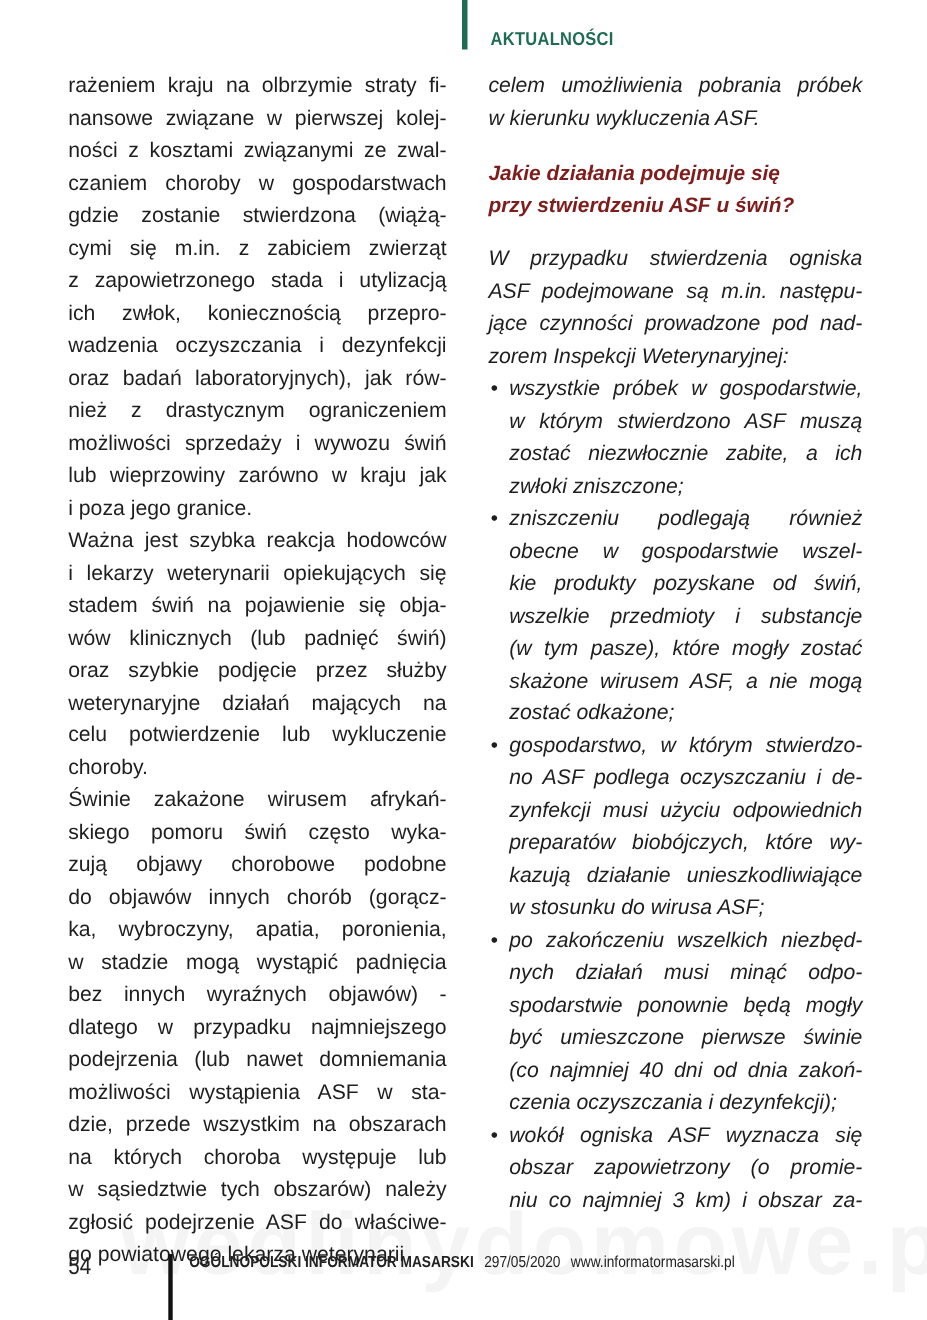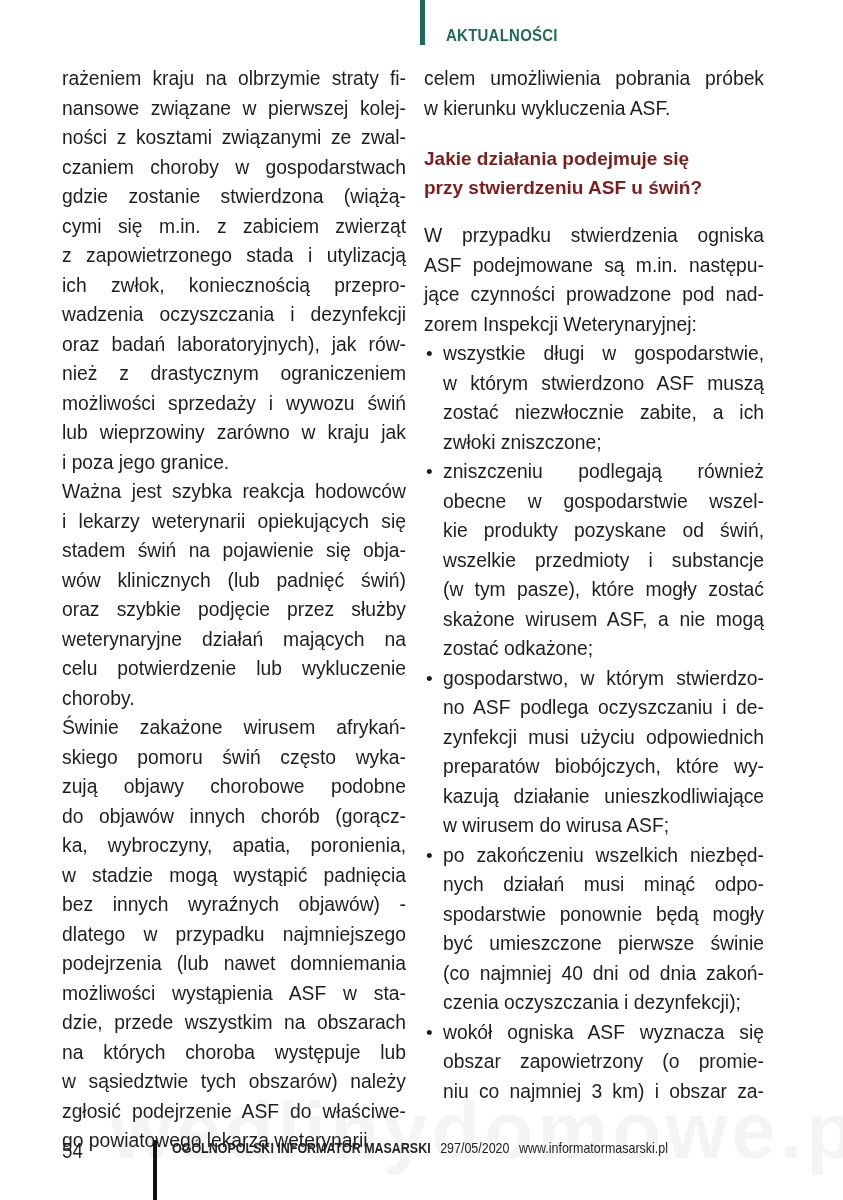--- a/index.html
+++ b/index.html
@@ -3,21 +3,21 @@
 <meta charset="utf-8">
 <style>
   html, body { margin:0; padding:0; }
   body { width:843px; height:1200px; background:#ffffff; position:relative; overflow:hidden;
          font-family:"Liberation Sans", sans-serif; color:#1e1e1e; }
   .section-bar { position:absolute; left:420px; top:0; width:5px; height:45px; background:#1f6b55; }
   .section-label { position:absolute; left:446px; top:26px; font-size:17px; font-weight:bold;
                    color:#1f6b55; letter-spacing:0.3px; transform:scaleX(0.88); transform-origin:left; }
   .col { position:absolute; top:64px; width:344px; font-size:19.3px; line-height:29.5px; }
   .col.left { left:62px; }
-  .col.right { left:424px; width:340px; }
+  .col.right { left:444px; width:340px;font-style:italic; }
   .line { display:block; white-space:nowrap; text-align:justify; text-align-last:justify; height:29.5px; }
   .line.last { text-align-last:left; }
   .heading { color:#7f1d1d; font-weight:bold; font-size:19px; line-height:29px; margin-top:21px; margin-bottom:19px; }
   .heading .line { text-align-last:left; height:29px; }
   .bullet-item { position:relative; padding-left:19px; }
   .bullet { position:absolute; left:2px; top:0; font-size:19px; line-height:29.5px; }
   .watermark { position:absolute; left:110px; top:1085px; font-size:80px; font-weight:bold;
                color:rgba(0,0,0,0.045); letter-spacing:4px; white-space:nowrap; }
   .page-number { position:absolute; left:62px; top:1138px; font-size:22px; color:#222;
                  transform:scaleX(0.85); transform-origin:left; }
@@ -86,21 +86,21 @@
     </div>
   <div id="para">
       <span class="line">W przypadku stwierdzenia ogniska</span>
       <span class="line">ASF podejmowane są m.in. następu-</span>
       <span class="line">jące czynności prowadzone pod nad-</span>
       <span class="line last">zorem Inspekcji Weterynaryjnej:</span>
     </div>
   <div id="bullets">
       <div class="bullet-item">
         <span class="bullet">•</span>
-        <span class="line">wszystkie długi w gospodarstwie,</span>
+        <span class="line">wszystkie próbek w gospodarstwie,</span>
         <span class="line">w którym stwierdzono ASF muszą</span>
         <span class="line">zostać niezwłocznie zabite, a ich</span>
         <span class="line last">zwłoki zniszczone;</span>
       </div>
       <div class="bullet-item">
         <span class="bullet">•</span>
         <span class="line">zniszczeniu podlegają również</span>
         <span class="line">obecne w gospodarstwie wszel-</span>
         <span class="line">kie produkty pozyskane od świń,</span>
         <span class="line">wszelkie przedmioty i substancje</span>
@@ -108,21 +108,21 @@
         <span class="line">skażone wirusem ASF, a nie mogą</span>
         <span class="line last">zostać odkażone;</span>
       </div>
       <div class="bullet-item">
         <span class="bullet">•</span>
         <span class="line">gospodarstwo, w którym stwierdzo-</span>
         <span class="line">no ASF podlega oczyszczaniu i de-</span>
         <span class="line">zynfekcji musi użyciu odpowiednich</span>
         <span class="line">preparatów biobójczych, które wy-</span>
         <span class="line">kazują działanie unieszkodliwiające</span>
-        <span class="line last">w wirusem do wirusa ASF;</span>
+        <span class="line last">w stosunku do wirusa ASF;</span>
       </div>
       <div class="bullet-item">
         <span class="bullet">•</span>
         <span class="line">po zakończeniu wszelkich niezbęd-</span>
         <span class="line">nych działań musi minąć odpo-</span>
         <span class="line">spodarstwie ponownie będą mogły</span>
         <span class="line">być umieszczone pierwsze świnie</span>
         <span class="line">(co najmniej 40 dni od dnia zakoń-</span>
         <span class="line last">czenia oczyszczania i dezynfekcji);</span>
       </div>

